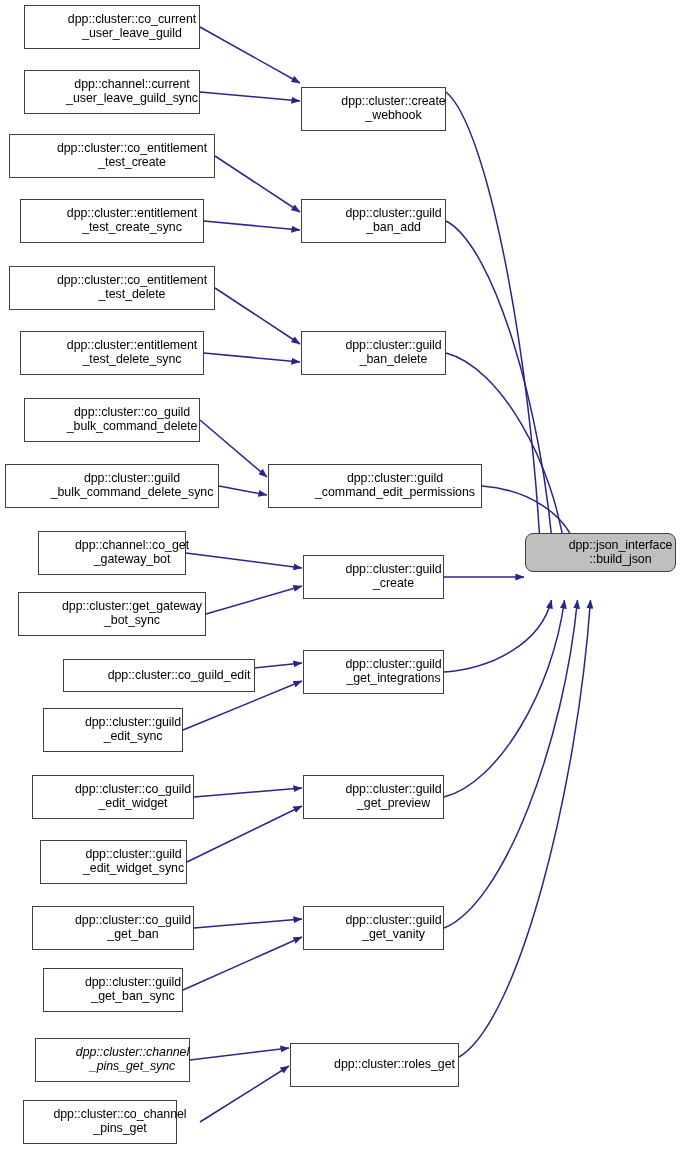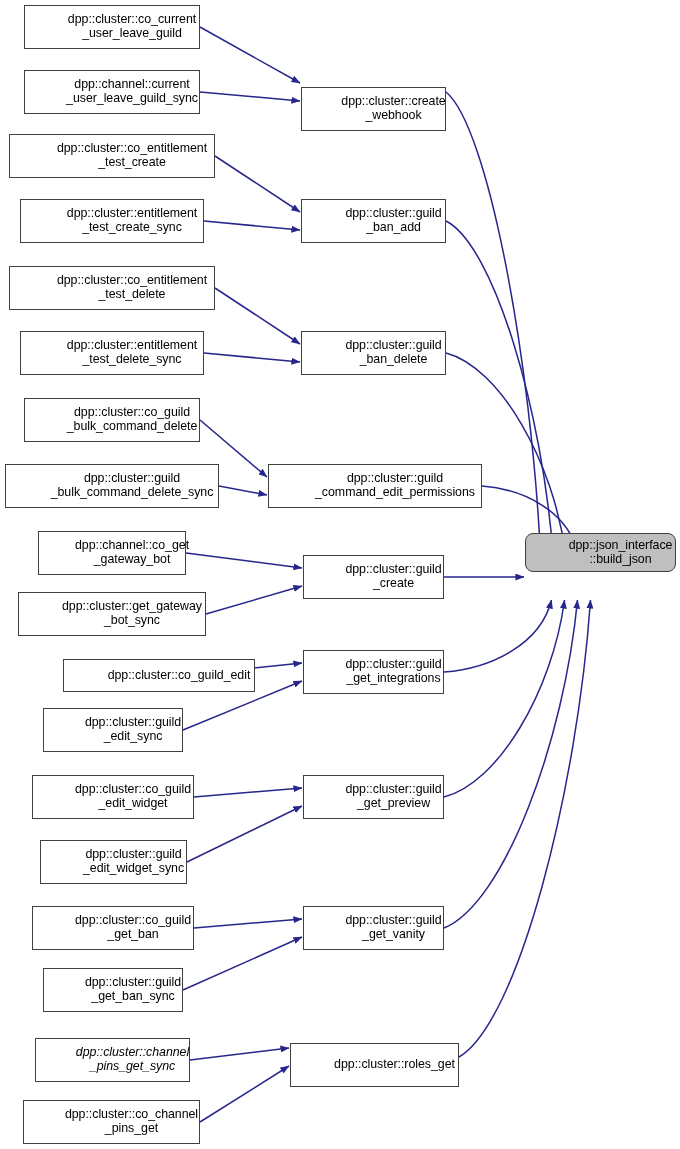--- a/index.html
+++ b/index.html
@@ -123,21 +123,21 @@
       <div class="node" style="left: 32px; top: 775px; width: 162px; height: 44px;"><span class="node-label">dpp::cluster::co_guild
 _edit_widget</span></div>
       <div class="node" style="left: 40px; top: 840px; width: 147px; height: 44px;"><span class="node-label">dpp::cluster::guild
 _edit_widget_sync</span></div>
       <div class="node" style="left: 32px; top: 906px; width: 162px; height: 44px;"><span class="node-label">dpp::cluster::co_guild
 _get_ban</span></div>
       <div class="node" style="left: 43px; top: 968px; width: 140px; height: 44px;"><span class="node-label">dpp::cluster::guild
 _get_ban_sync</span></div>
       <div class="node" style="left: 35px; top: 1038px; width: 155px; height: 44px; font-style: italic;"><span class="node-label">dpp::cluster::channel
 _pins_get_sync</span></div>
-      <div class="node" style="left: 23px; top: 1100px; width: 177px; height: 44px;"><span class="node-label">dpp::cluster::co_channel
+      <div class="node" style="left: 23px; top: 1100px; width: 154px; height: 44px;"><span class="node-label">dpp::cluster::co_channel
 _pins_get</span></div>
       <div class="node" style="left: 301px; top: 70px; width: 145px; height: 44px; margin-top: 17px;"><span class="node-label">dpp::cluster::create
 _webhook</span></div>
       <div class="node" style="left: 301px; top: 199px; width: 145px; height: 44px;"><span class="node-label">dpp::cluster::guild
 _ban_add</span></div>
       <div class="node" style="left: 301px; top: 331px; width: 145px; height: 44px;"><span class="node-label">dpp::cluster::guild
 _ban_delete</span></div>
       <div class="node" style="left: 268px; top: 464px; width: 214px; height: 44px;"><span class="node-label">dpp::cluster::guild
 _command_edit_permissions</span></div>
       <div class="node" style="left: 303px; top: 555px; width: 141px; height: 44px;"><span class="node-label">dpp::cluster::guild

